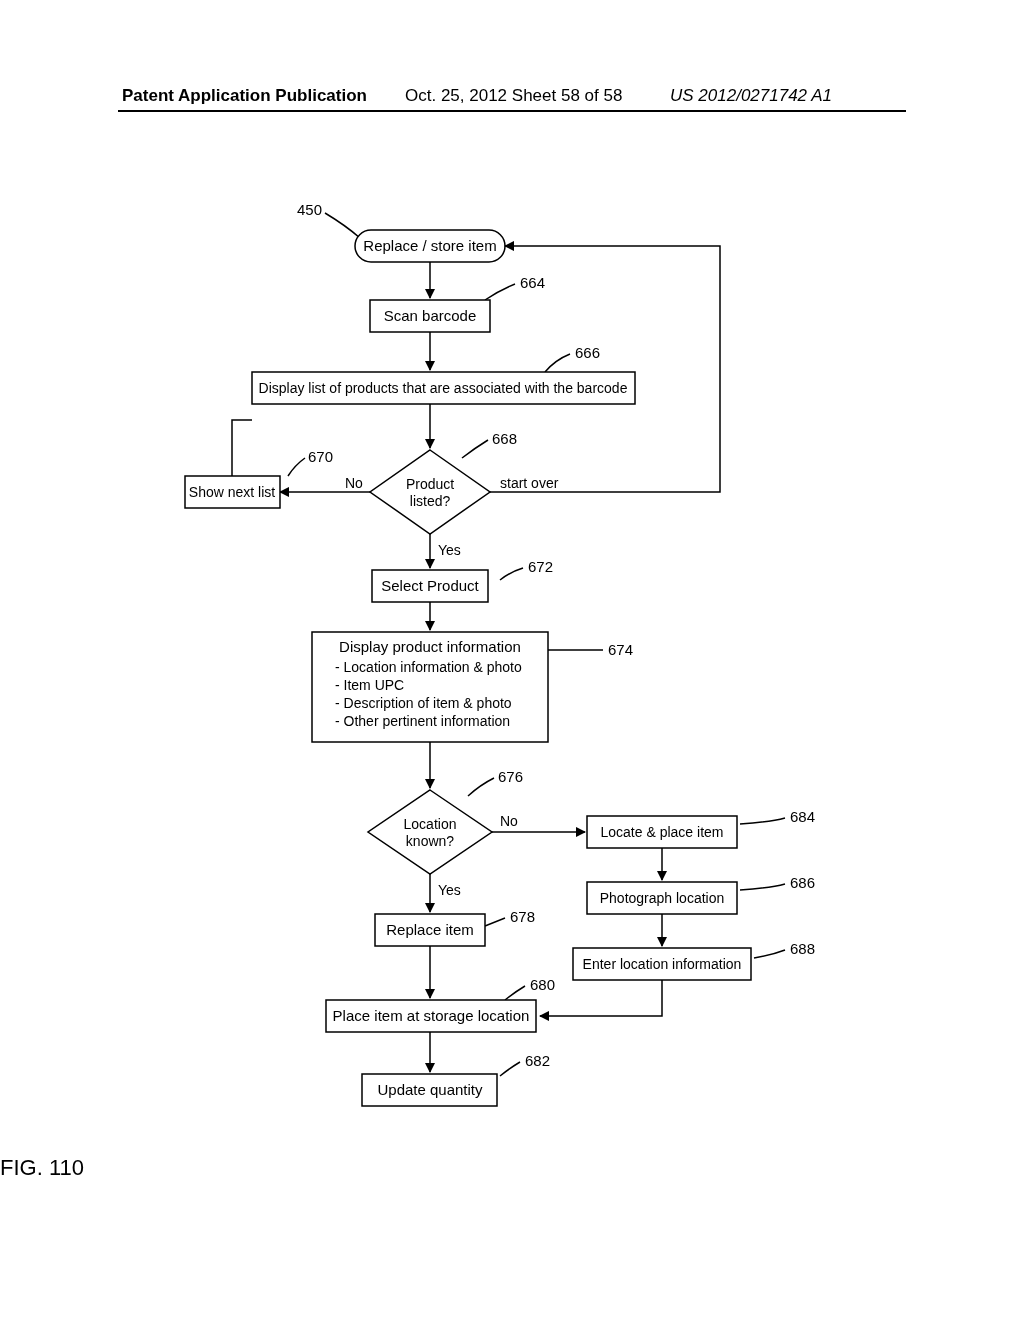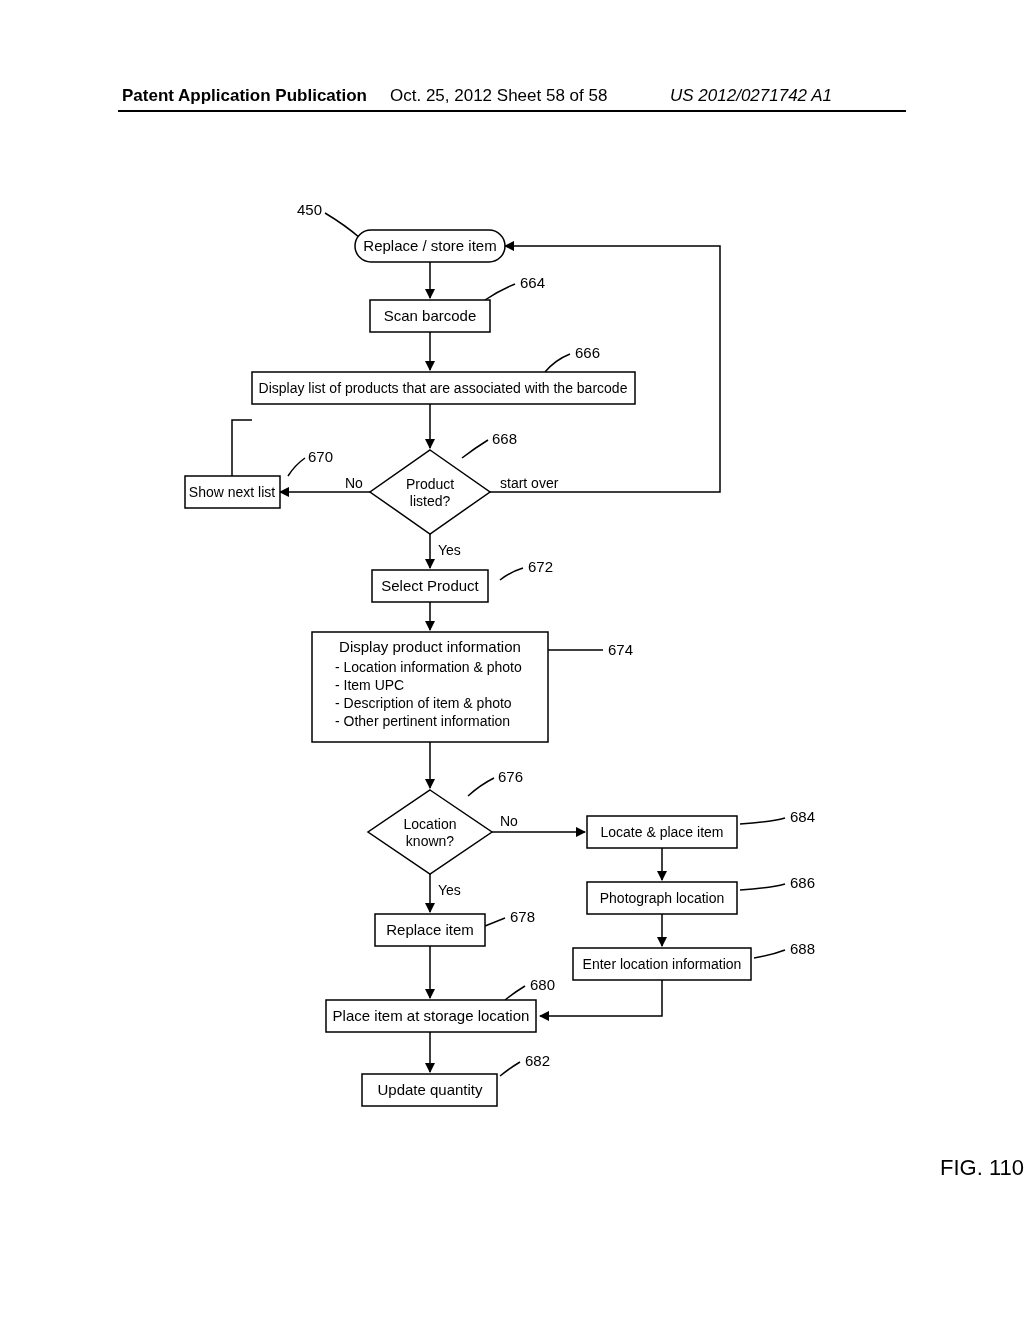--- a/index.html
+++ b/index.html
@@ -15,37 +15,37 @@
     position: relative;
     width: 1024px;
     height: 1320px;
   }
   .hdr {
     position: absolute;
     top: 86px;
     font-size: 17px;
   }
   .hdr.left { left: 122px; font-weight: 700; }
-  .hdr.mid  { left: 390px; }
+  .hdr.mid  { left: 405px; }
   .hdr.right{ left: 670px; font-style: italic; }
   .topline {
     position: absolute;
     top: 110px;
     left: 118px;
     width: 788px;
     height: 0;
     border-top: 2px solid #000;
   }
 
   svg { position: absolute; }
   .figcap {
     position: absolute;
     left: 0;
     width: 1024px;
-    text-align: right;
+    text-align: left;
     top: 1155px;
     font-size: 22px;
   }
 </style>
 </head>
 <body>
 
 <div class="page">
 
   <div class="hdr left">Patent Application Publication</div>

